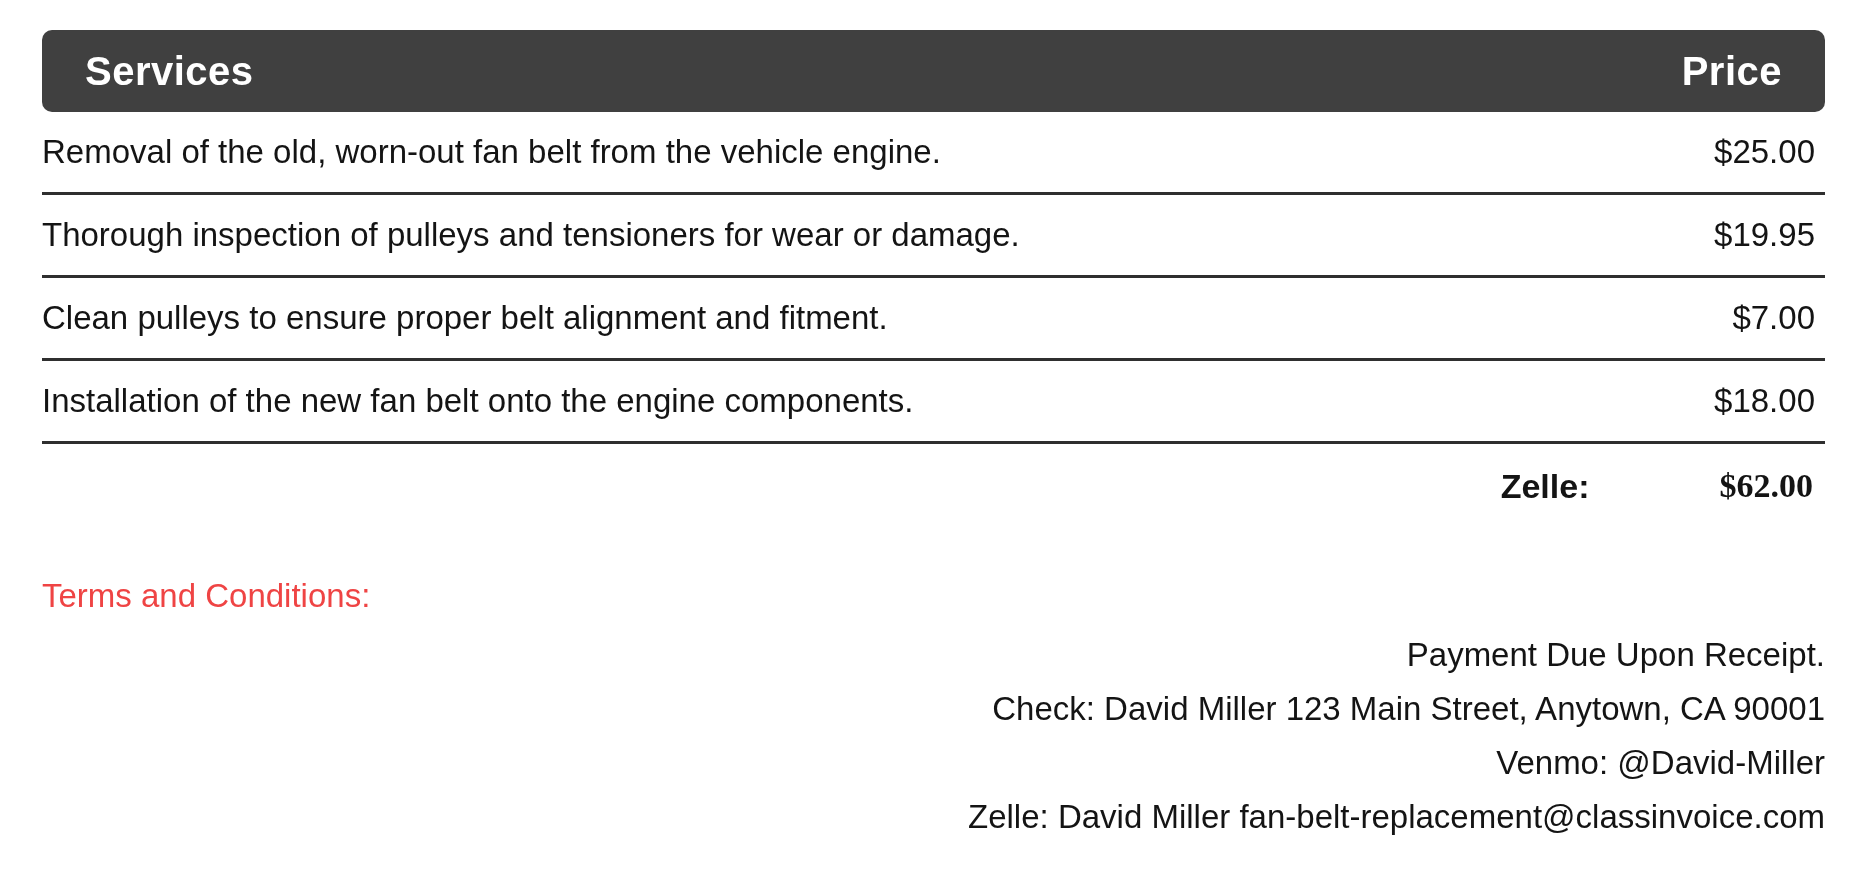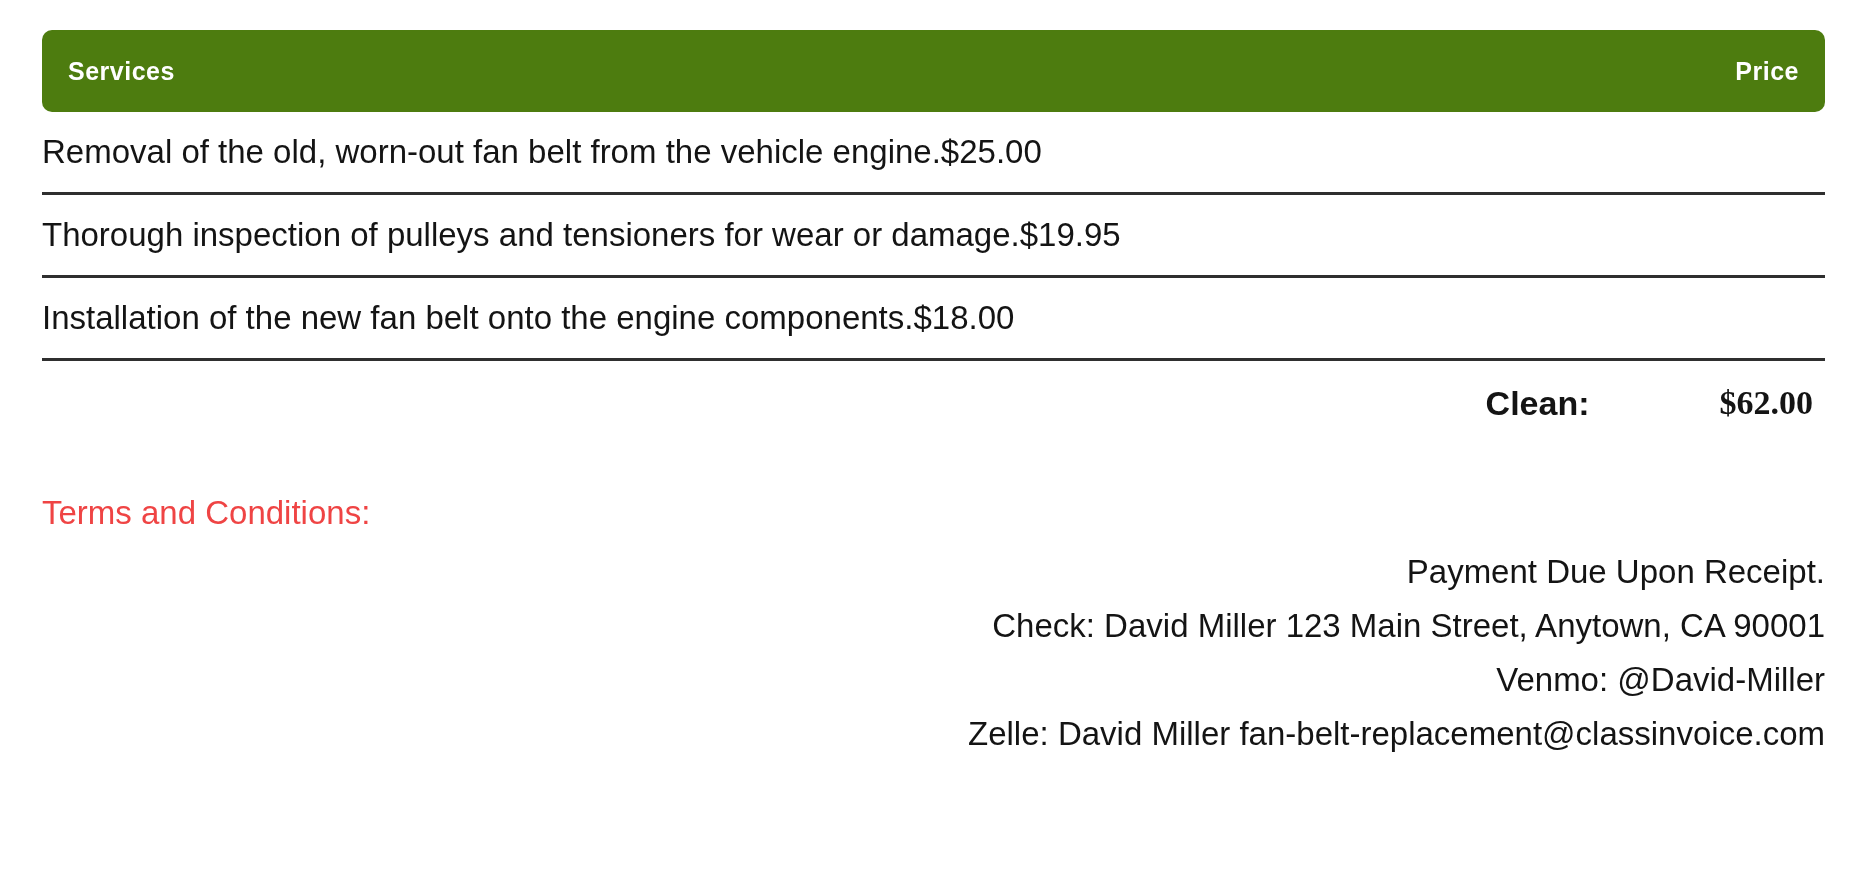--- a/index.html
+++ b/index.html
@@ -11,35 +11,36 @@
   }
   .page {
     width: 1868px;
     height: 870px;
     box-sizing: border-box;
     padding: 30px 43px 0 42px;
     overflow: hidden;
   }
   
   .table-header {
-    background: #4d7c0f;
+    background: #404040;
     border-radius: 10px;
     height: 82px;
     display: flex;
     justify-content: space-between;
     align-items: center;
-    padding: 0 26px;
+    padding: 0 43px;
     box-sizing: border-box;
     color: #ffffff;
     font-weight: bold;
-    font-size: 25px;
+    font-size: 40px;
     letter-spacing: 0.5px;
   }
   .service-row {
     display: flex;
+    justify-content: space-between;
     align-items: center;
     min-height: 83px;
     border-bottom: 3px solid #2f2f2f;
     font-size: 33px;
     box-sizing: border-box;
   }
   .service-row .desc { padding-left: 0; }
   .service-row .price { padding-right: 10px; white-space: nowrap; }
   .total-row {
     display: flex;
@@ -81,28 +82,32 @@
   <div class="service-row">
     <span class="desc">Removal of the old, worn-out fan belt from the vehicle engine.</span>
     <span class="price">$25.00</span>
   </div>
 
   <div class="service-row">
     <span class="desc">Thorough inspection of pulleys and tensioners for wear or damage.</span>
     <span class="price">$19.95</span>
   </div>
 
+  <div class="service-row">
+    <span class="desc">Clean pulleys to ensure proper belt alignment and fitment.</span>
+    <span class="price">$7.00</span>
+  </div>
 
   <div class="service-row">
     <span class="desc">Installation of the new fan belt onto the engine components.</span>
     <span class="price">$18.00</span>
   </div>
 
   <div class="total-row">
-    <span class="total-label">Clean:</span>
+    <span class="total-label">Zelle:</span>
     <span class="total-value">$62.00</span>
   </div>
 
   <div class="terms">
     <div class="terms-heading">Terms and Conditions:</div>
     <div class="terms-line">Payment Due Upon Receipt.</div>
     <div class="terms-line">Check: David Miller 123 Main Street, Anytown, CA 90001</div>
     <div class="terms-line">Venmo: @David-Miller</div>
     <div class="terms-line">Zelle: David Miller fan-belt-replacement@classinvoice.com</div>
   </div>

